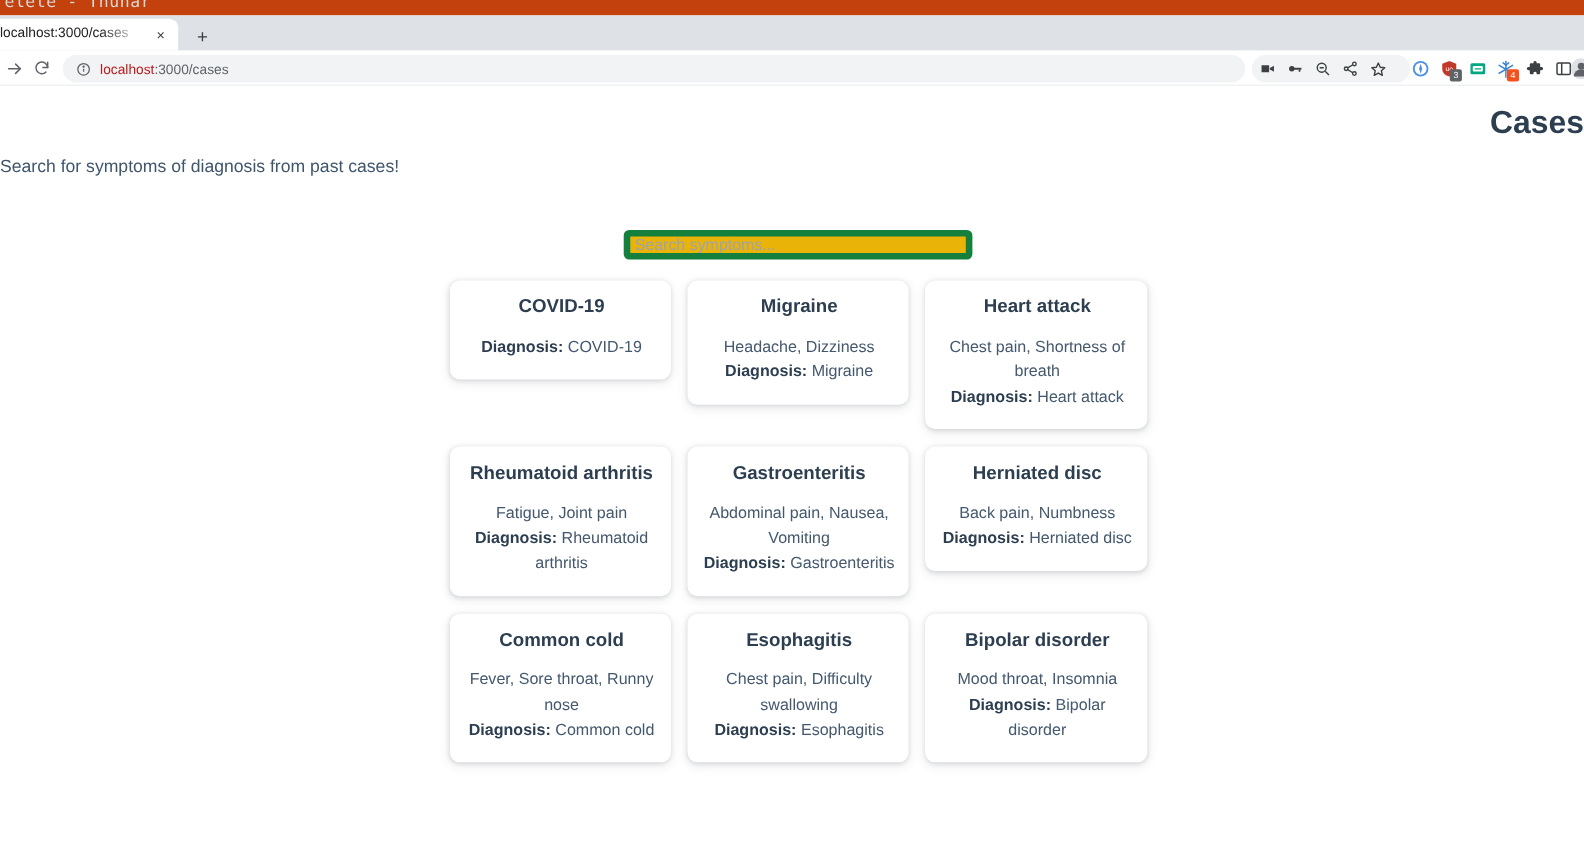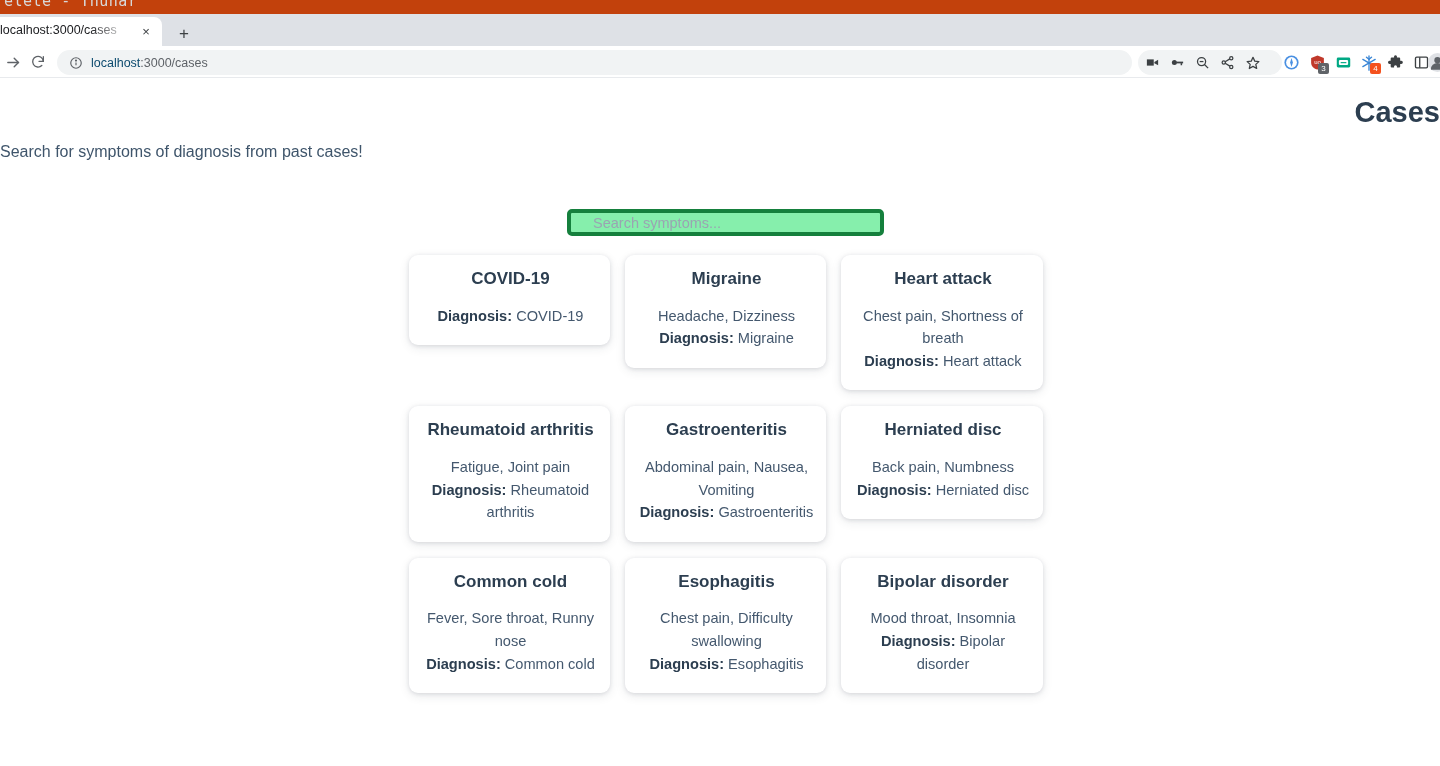--- a/index.html
+++ b/index.html
@@ -95,21 +95,21 @@
   }
   .omnibox .info-icon {
     width: 14px; height: 14px; margin-right: 8px;
     flex: 0 0 auto; color: #5f6368;
   }
   .url-text {
     font-size: 12.5px;
     color: #5f6368;
     white-space: nowrap;
   }
-  .url-text .url-host { color: #0c4a6e; }
+  .url-text .url-host { color: #b91c1c; }
 
   .tb-icons {
     position: absolute; left: 1140px; top: 4px;
     height: 25px;
     display: flex; align-items: center;
   }
   .tb-icon {
     width: 25px; height: 25px;
     display: flex; align-items: center; justify-content: center;
     color: #3c4043;
@@ -170,26 +170,26 @@
     text-align: left;
     font-size: 16px;
     color: #3f556b;
   }
   .search-wrap {
     position: absolute; left: 567px; top: 131px;
     width: 317px; height: 27px;
   }
   .search-input {
     width: 100%; height: 100%;
-    border: 4px solid #15803d;
+    border: 6px solid #15803d;
     border-radius: 5px;
-    background: #86efac;
+    background: #eab308;
     font-size: 14.5px;
     color: #33475b;
-    padding: 0 22px;
+    padding: 0 4px;
     outline: none;
     font-family: "Liberation Sans", sans-serif;
   }
   .search-input::placeholder { color: #9aa4b2; }
 
   
   .grid {
     position: absolute; left: 409px; top: 177px;
     width: 636px;
   }

